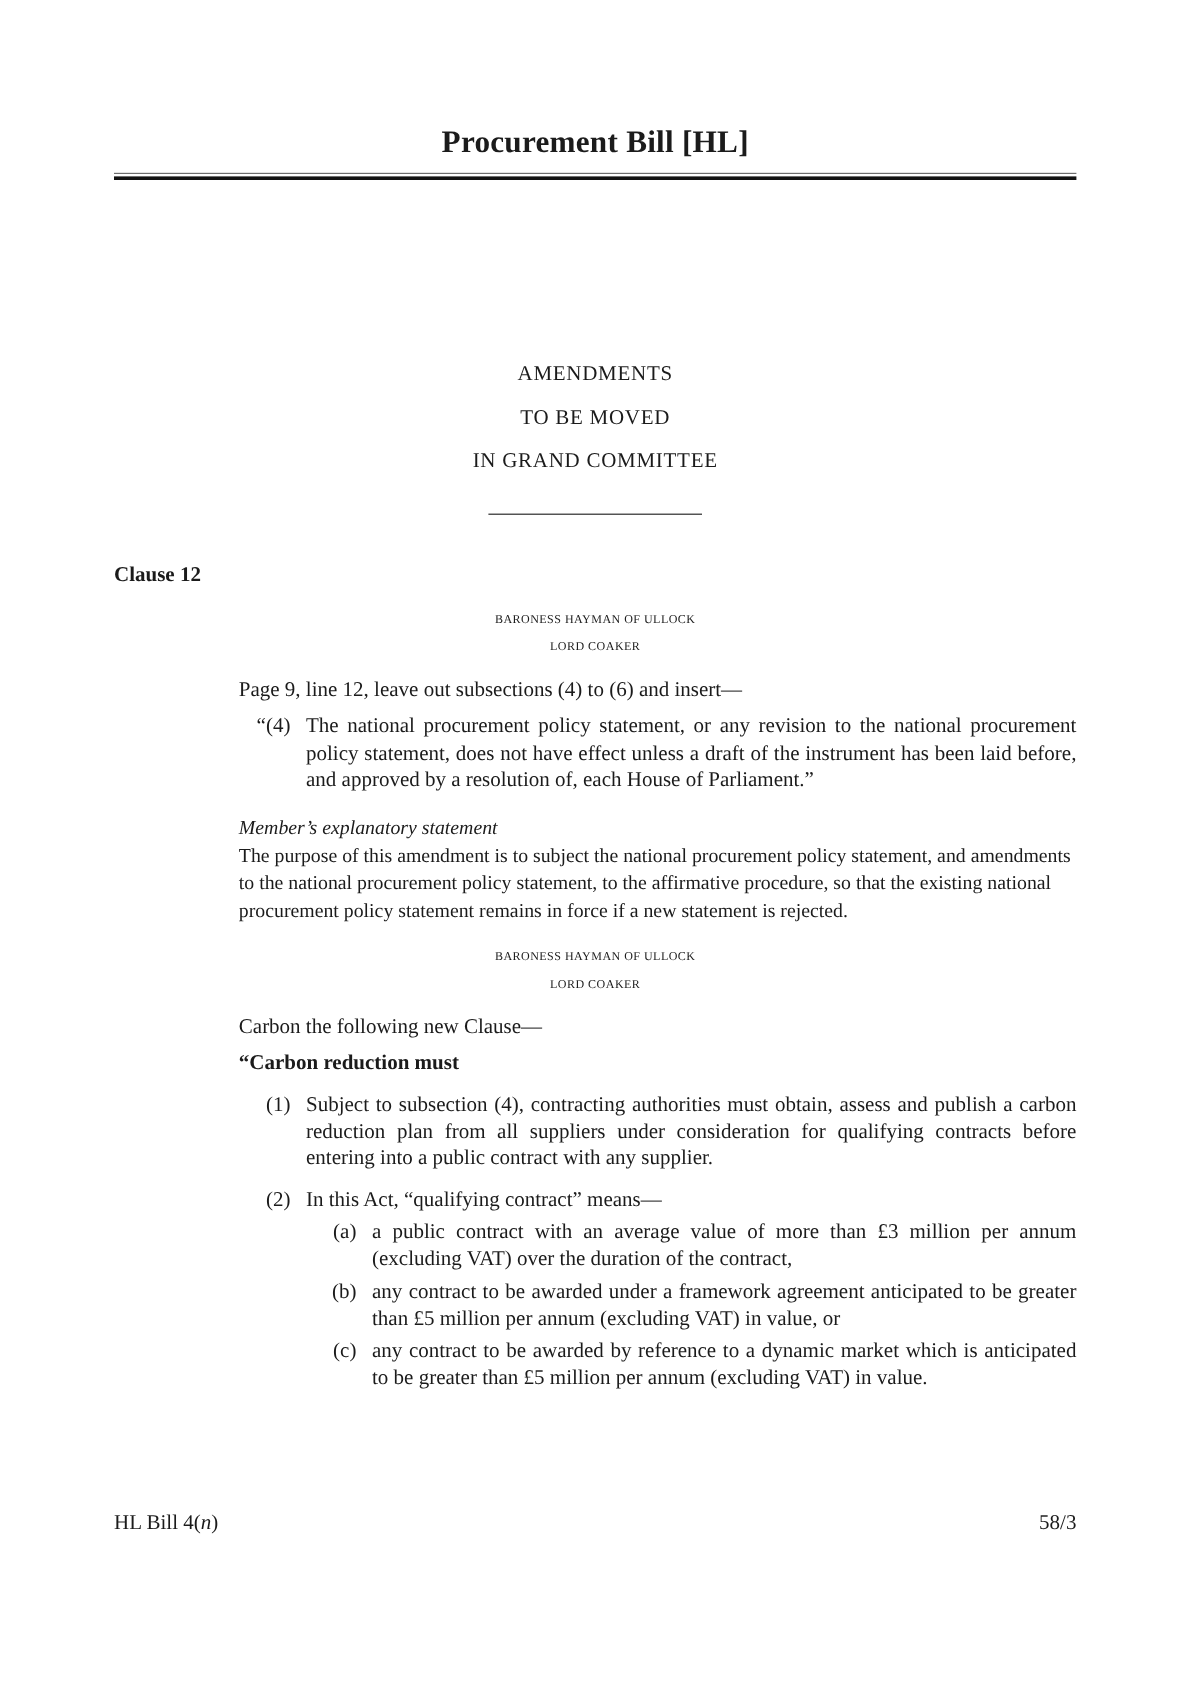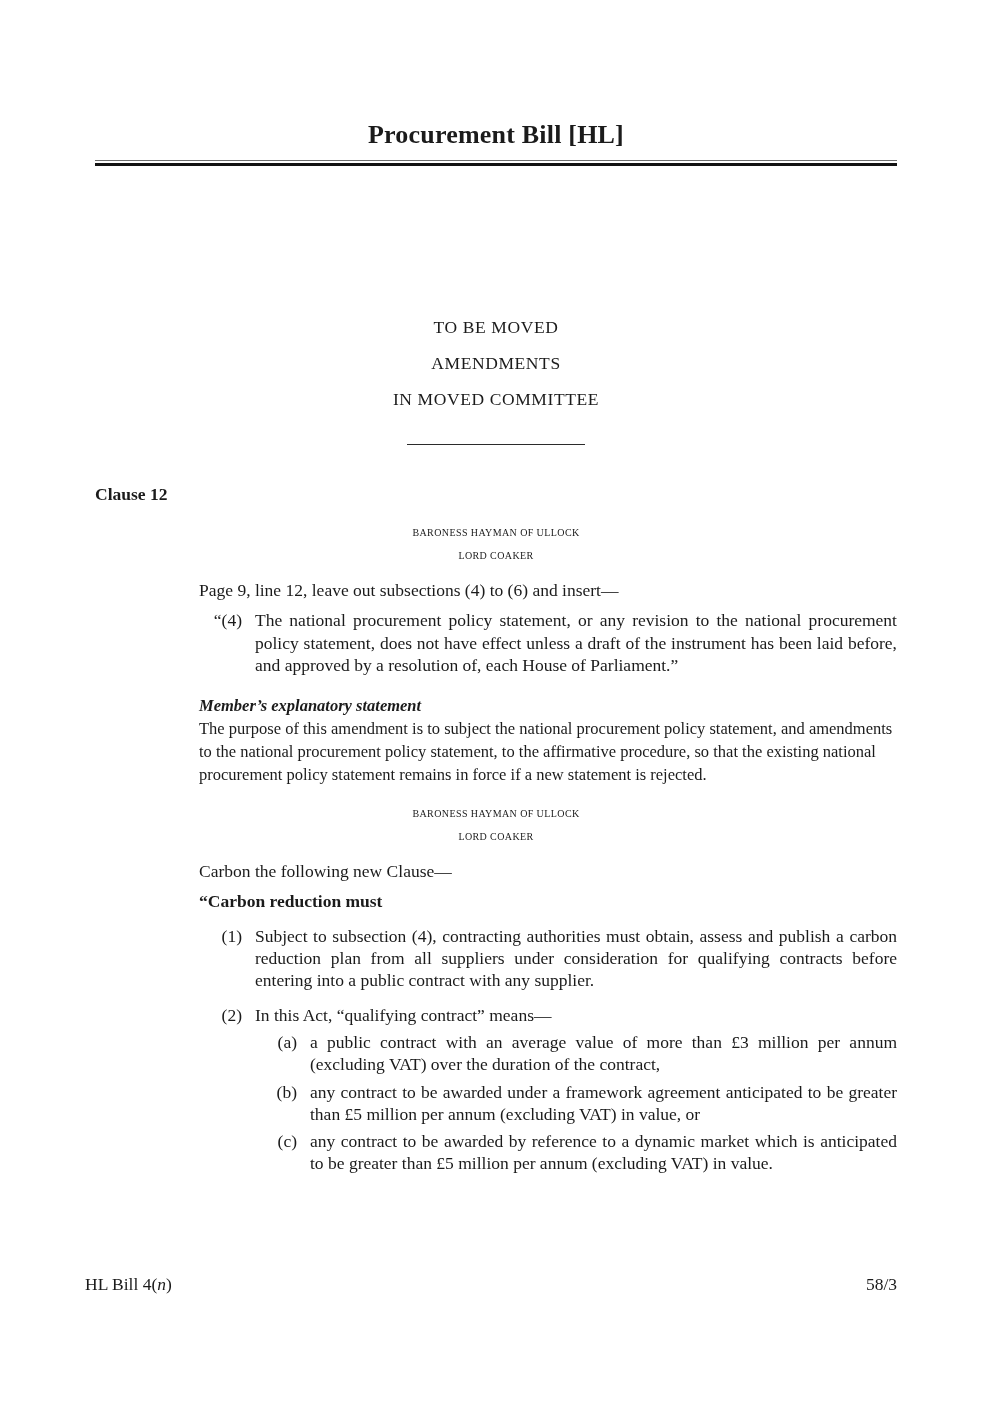--- a/index.html
+++ b/index.html
@@ -1,20 +1,20 @@
 <!DOCTYPE html>
 <html><head>
 <meta charset="utf-8">
 <style>
   html, body { margin: 0; padding: 0; background: #ffffff; }
   .page {
     position: relative;
     width: 991px;
     height: 1341px;
-    margin: 16px auto;
+    margin: 0 auto;
     background: #ffffff;
     color: #1b1b1b;
     font-family: "Liberation Serif", serif;
     box-sizing: border-box;
     padding: 0 94px 0 95px;
     overflow: hidden;
   }
   .bill-title {
     margin: 0;
     padding-top: 103px;
@@ -70,48 +70,48 @@
     padding-right: 13px;
     white-space: nowrap;
   }
   .row .txt {
     flex: 1;
     text-align: justify;
     text-align-last: left;
   }
   .row.letter { margin-left: 55px; margin-top: 5px; }
   .explanatory { margin-top: 18px; font-size: 16.5px; line-height: 23px; }
-  .exp-heading { margin: 0; font-weight: bold; font-style: italic; }
+  .exp-heading { margin: 0; font-weight: normal; font-style: italic; }
   .exp-text { margin: 0; }
   .new-clause-title { margin: 8px 0 0 0; font-weight: bold; }
   .sub-block { margin-top: 12px; }
   .page-footer {
     position: absolute;
-    left: 85px;
+    left: 95px;
     right: 94px;
     top: 1257px;
     display: flex;
     justify-content: space-between;
     font-size: 17.5px;
     line-height: 22px;
   }
   .footer-var { font-style: italic; }
 </style>
 </head>
 <body>
 
 <div class="page">
 
   <h1 class="bill-title">Procurement Bill [HL]</h1>
   <div class="double-rule"></div>
 
   <div class="preamble">
+    <div class="preamble-line">AMENDMENTS</div>
     <div class="preamble-line">TO BE MOVED</div>
-    <div class="preamble-line">AMENDMENTS</div>
-    <div class="preamble-line">IN MOVED COMMITTEE</div>
+    <div class="preamble-line">IN GRAND COMMITTEE</div>
   </div>
 
   <div class="short-divider"></div>
 
   <section>
     <h2 class="amend-heading">Clause 12</h2>
     <div class="sponsors">
       <div>BARONESS HAYMAN OF ULLOCK</div>
       <div>LORD COAKER</div>
     </div>

